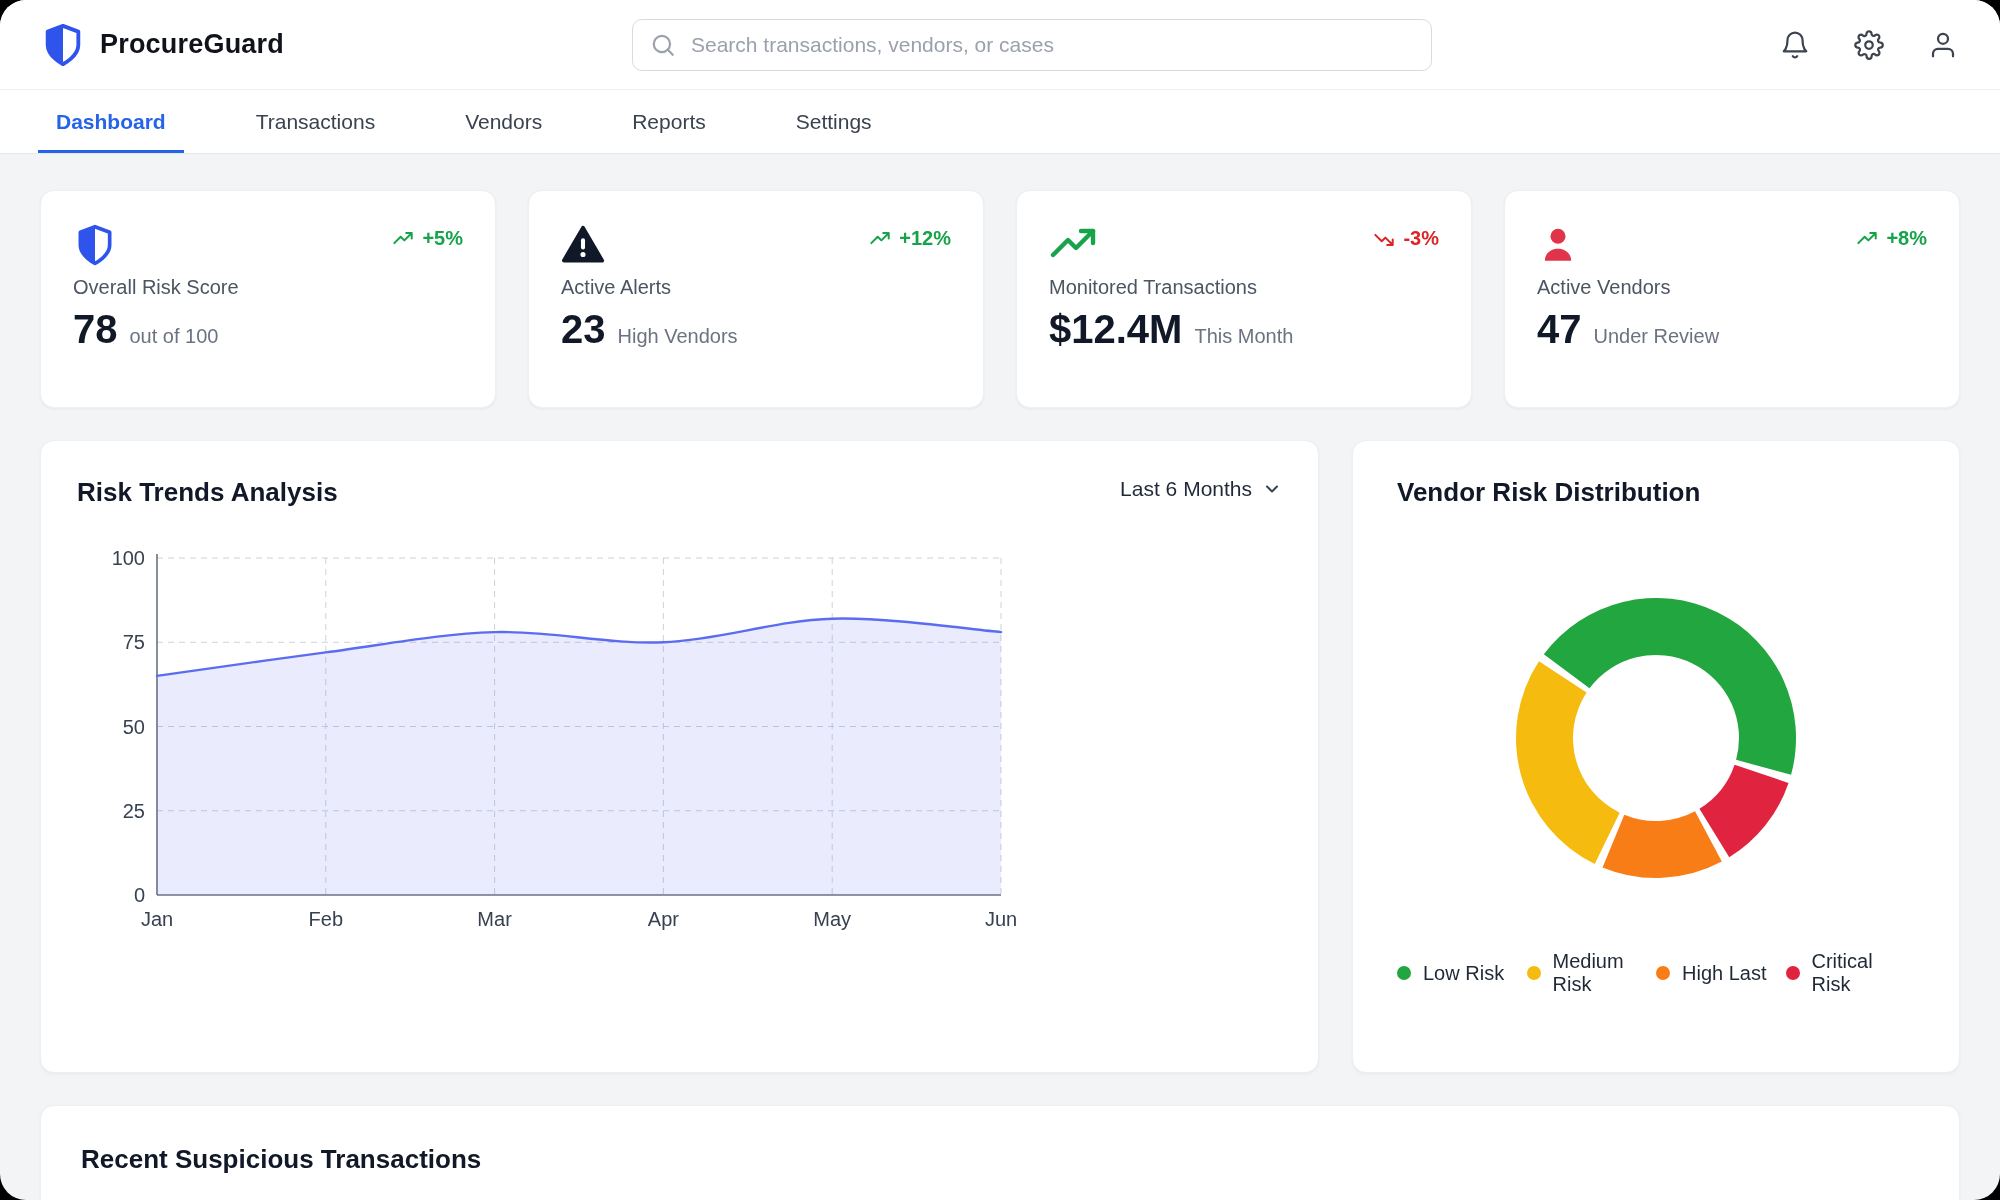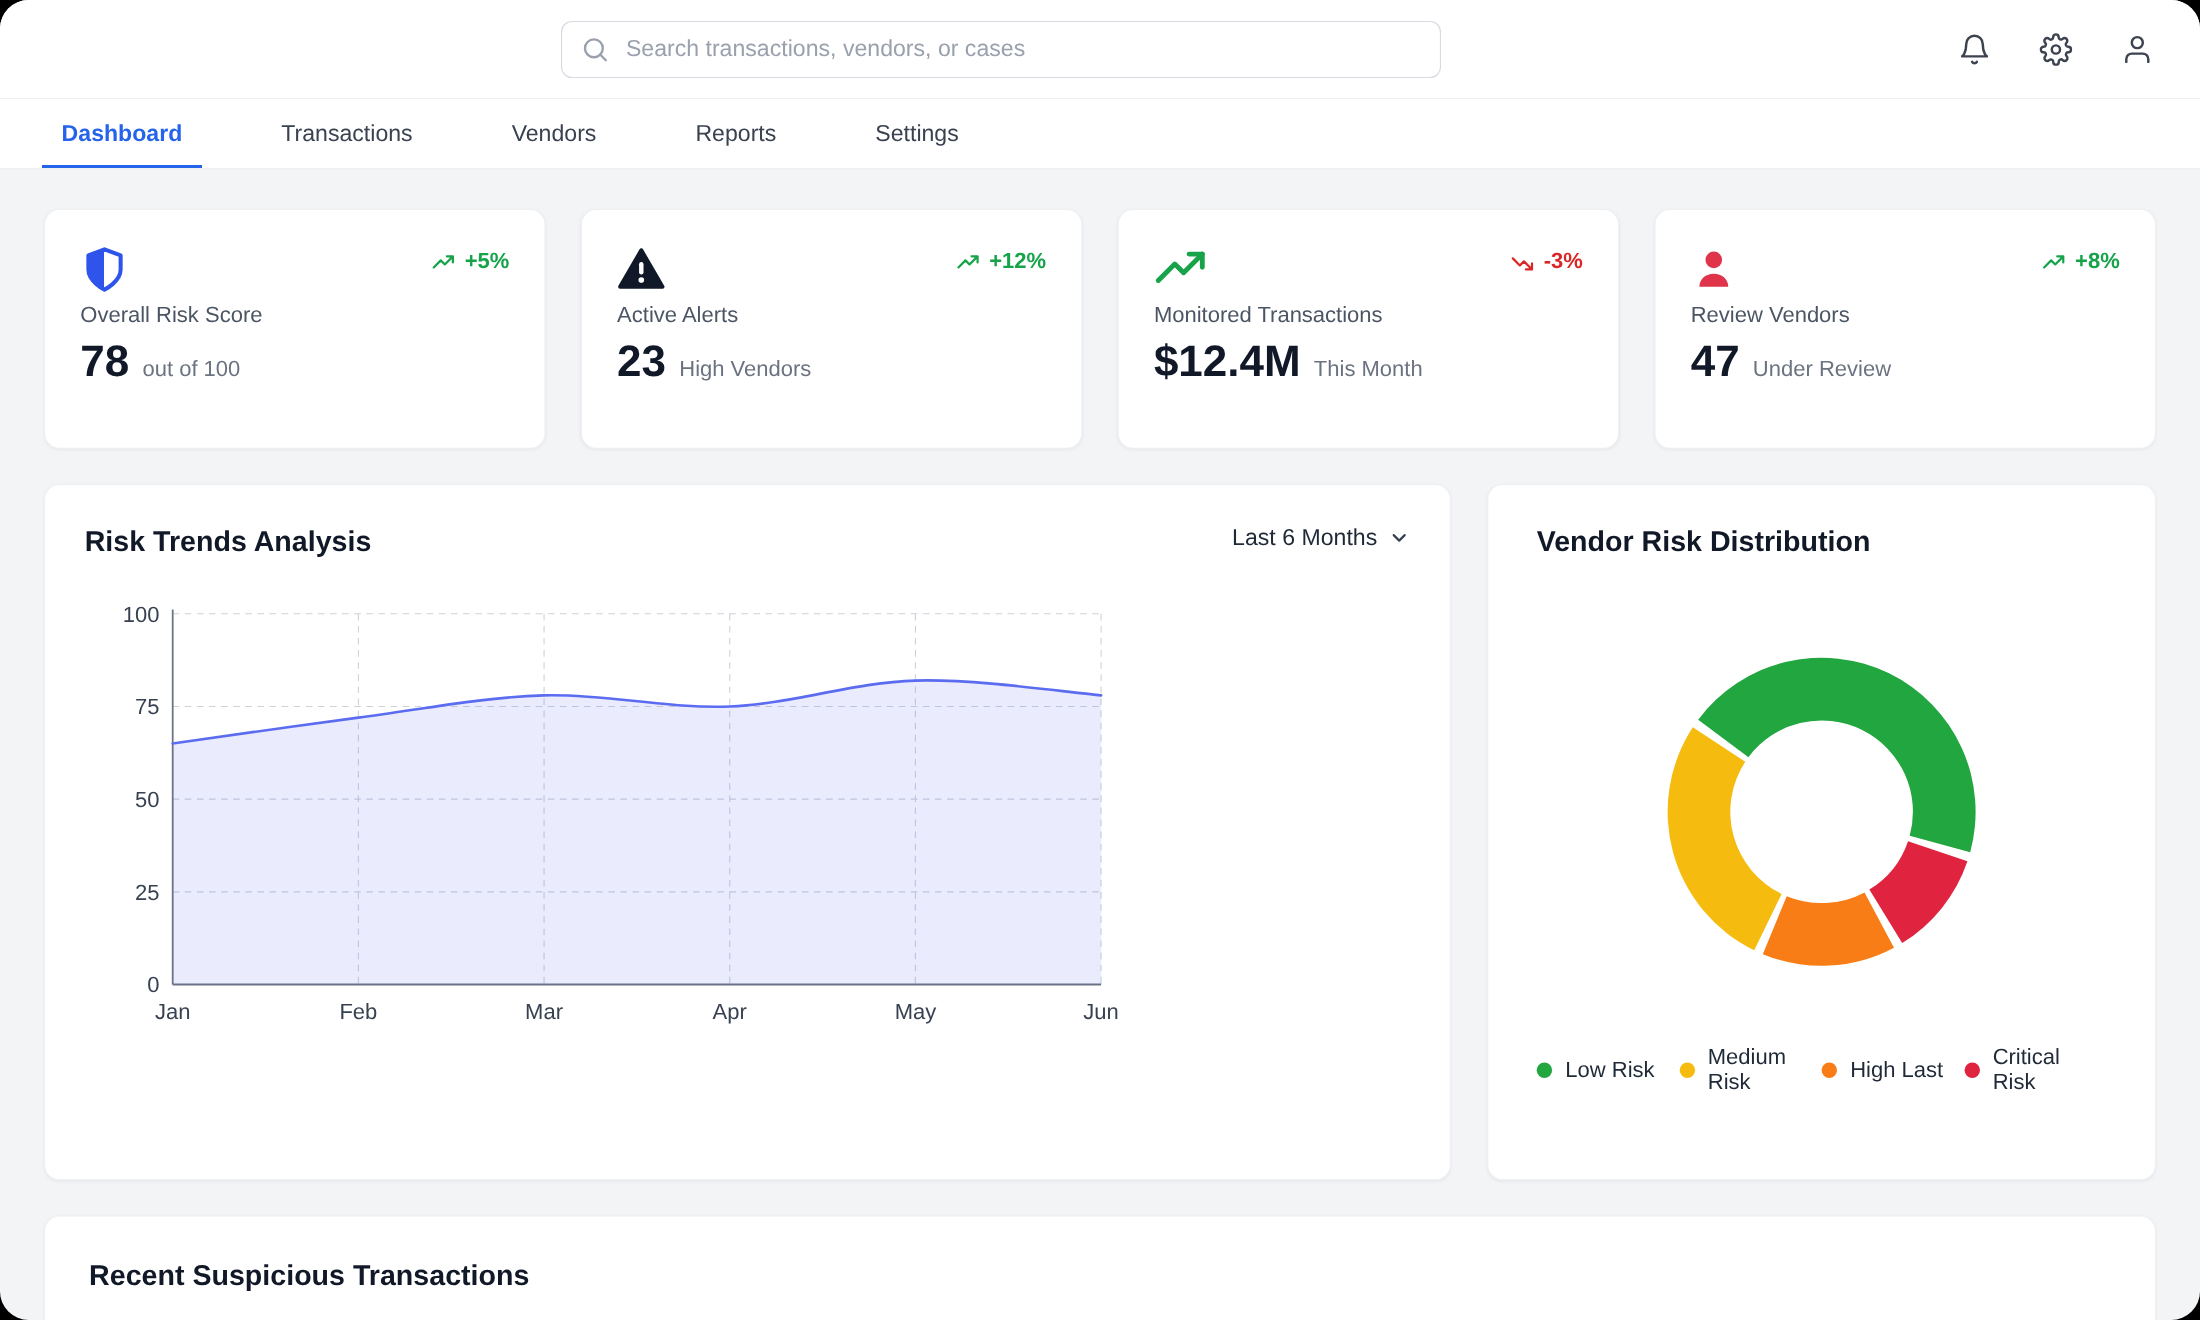--- a/index.html
+++ b/index.html
@@ -67,20 +67,26 @@
     <linearGradient id="shieldHalf" x1="0" y1="0" x2="1" y2="0">
       <stop offset="0.5" stop-color="#2f54eb"></stop>
       <stop offset="0.5" stop-color="#ffffff"></stop>
     </linearGradient>
   </defs>
 </svg>
 
 <div class="page">
 
   <header class="header">
+    <div class="brand">
+      <svg viewBox="0 0 24 24" width="46" height="46">
+        <path d="M12 22s8-4 8-10V5l-8-3-8 3v7c0 6 8 10 8 10z" fill="url(#shieldHalf)" stroke="#2f54eb" stroke-width="2" stroke-linejoin="round"></path>
+      </svg>
+      <span class="brand-name">ProcureGuard</span>
+    </div>
 
     <div class="search-wrap">
       <svg class="search-icon" viewBox="0 0 24 24" width="26" height="26" fill="none" stroke="currentColor" stroke-width="2" stroke-linecap="round">
         <circle cx="11" cy="11" r="7.5"></circle>
           <path d="M21 21l-4.8-4.8"></path>
       </svg>
       <input type="text" class="search-input" placeholder="Search transactions, vendors, or cases" style="">
     </div>
 
     <div class="header-icons">
@@ -191,21 +197,21 @@
               <path d="M4.5 21c0-4.2 3.4-6.8 7.5-6.8s7.5 2.6 7.5 6.8z"></path>
             </svg>
           </span>
           <span class="stat-trend up">
             <svg viewBox="0 0 24 24" width="22" height="22" fill="none" stroke="currentColor" stroke-width="2.2" stroke-linecap="round" stroke-linejoin="round">
                 <path d="M2.5 16.5 L9.5 9.5 L13.5 13.5 L21.5 5.5 M15.5 5.5 L21.5 5.5 L21.5 11.5"></path>
               </svg>
             <span>+8%</span>
           </span>
         </div>
-        <div class="stat-label">Review Vendors</div>
+        <div class="stat-label">Active Vendors</div>
         <div class="stat-value-row">
           <span class="stat-value">47</span>
           <span class="stat-unit">Under Review</span>
         </div>
       </article>
     </section>
 
     <section class="charts-row">
 
       <article class="card chart-card">

